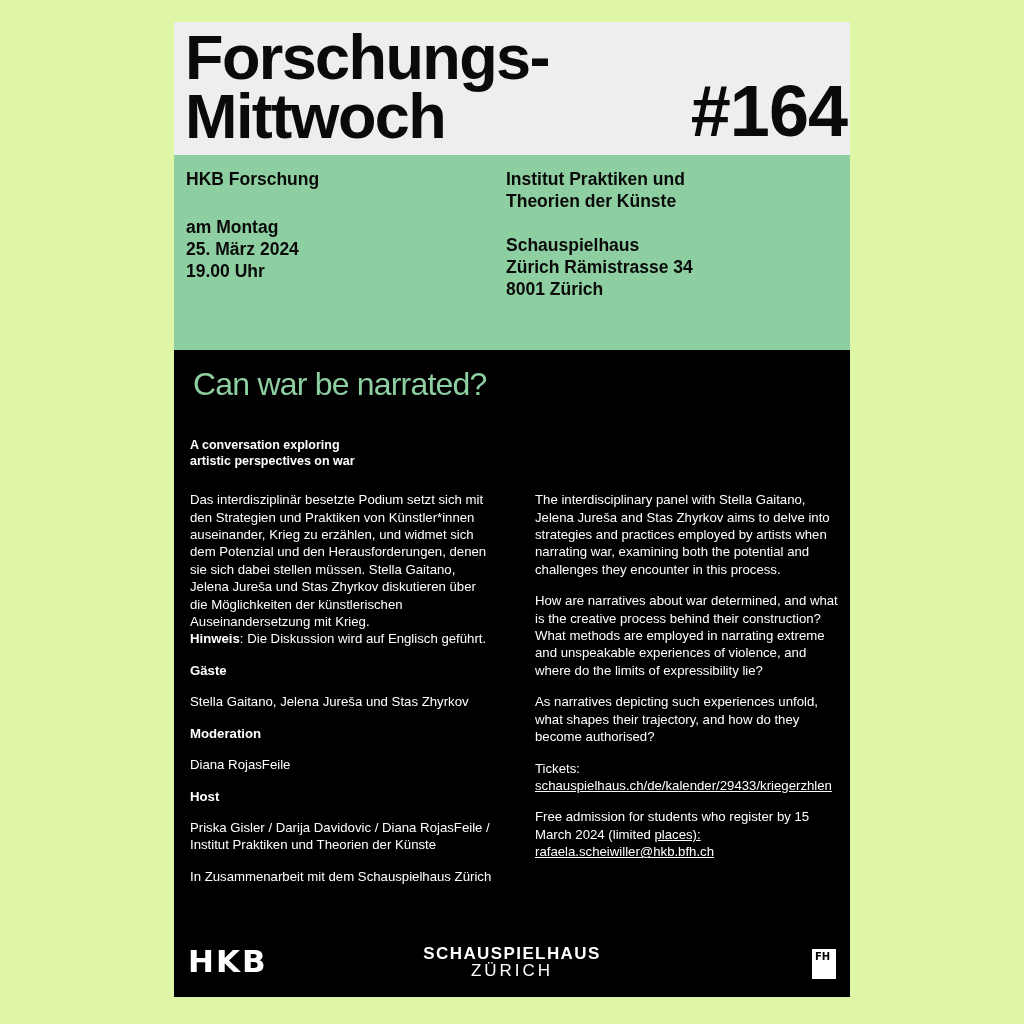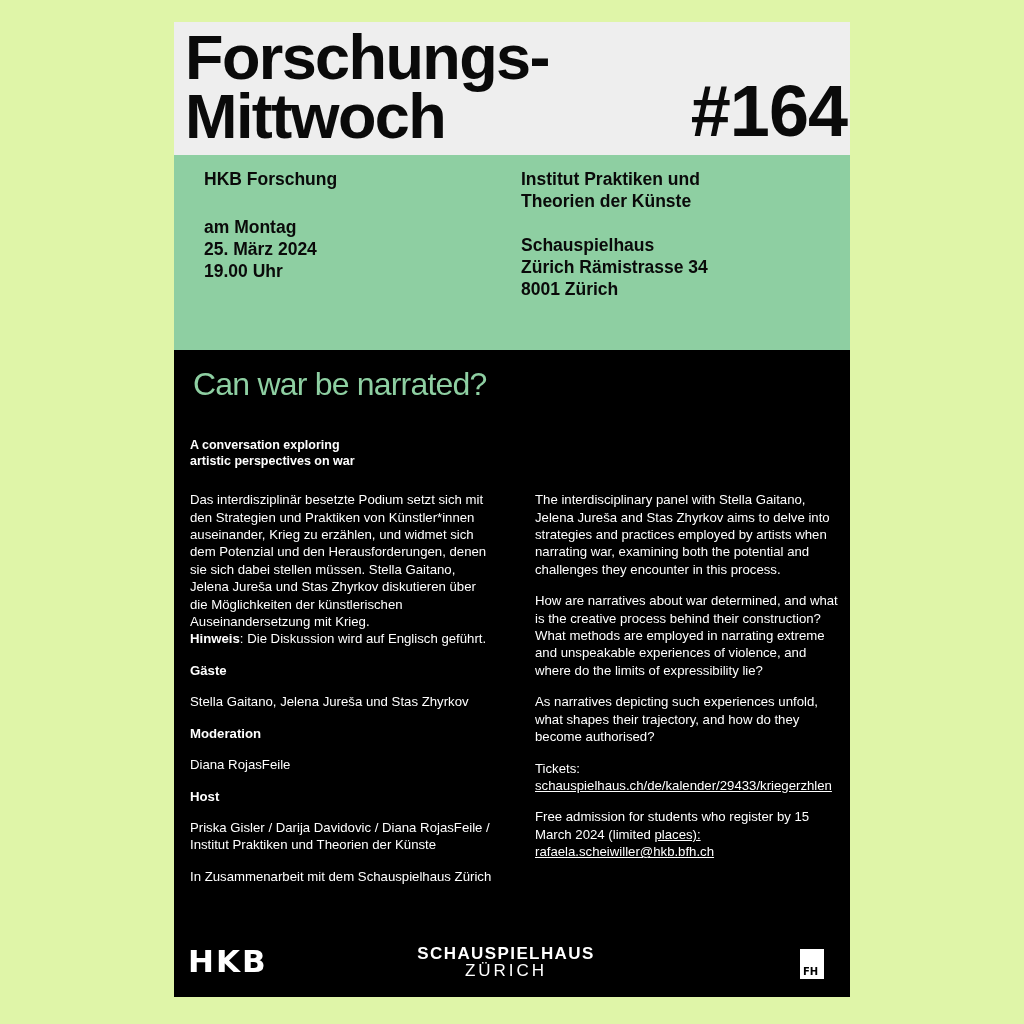--- a/index.html
+++ b/index.html
@@ -61,21 +61,21 @@
     padding: 14px 12px 0 12px;
     box-sizing: border-box;
   }
   .band-col {
     flex: 1;
     font-size: 17.5px;
     font-weight: 700;
     color: #0a0a0a;
     line-height: 1.25;
   }
-  .band-col.left { max-width: 320px; margin-left: 18px; }
+  .band-col.left { max-width: 320px; }
   .band-block { white-space: pre-line; }
   .band-gap { height: 26px; }
   .band-gap-sm { height: 22px; }
   
   .body-black {
     background: #000000;
     flex: 1;
     position: relative;
     padding: 18px 12px 0 12px;
     box-sizing: border-box;
@@ -119,21 +119,21 @@
   }
   .blk { margin-bottom: 14px; }
   .lnk {
     text-decoration: underline;
     color: #ffffff;
   }
   
   .footer {
     position: absolute;
     left: 0;
-    right: 12px;
+    right: 0;
     bottom: 16px;
     height: 40px;
     display: flex;
     align-items: center;
   }
   .logo-hkb {
     position: absolute;
     left: 14px;
     bottom: 2px;
     font-size: 31px;
@@ -165,21 +165,21 @@
     position: absolute;
     right: 14px;
     bottom: 2px;
     width: 24px;
     height: 30px;
     background: #ffffff;
     color: #000000;
     font-size: 10px;
     font-weight: 700;
     line-height: 1.0;
-    padding: 18px 0 0 3px;
+    padding: 3px 0 0 3px;
     box-sizing: border-box;
     font-family: "DejaVu Sans", sans-serif;
   }
 </style>
 </head>
 <body>
 
 <div class="poster">
 
   <div class="header">

